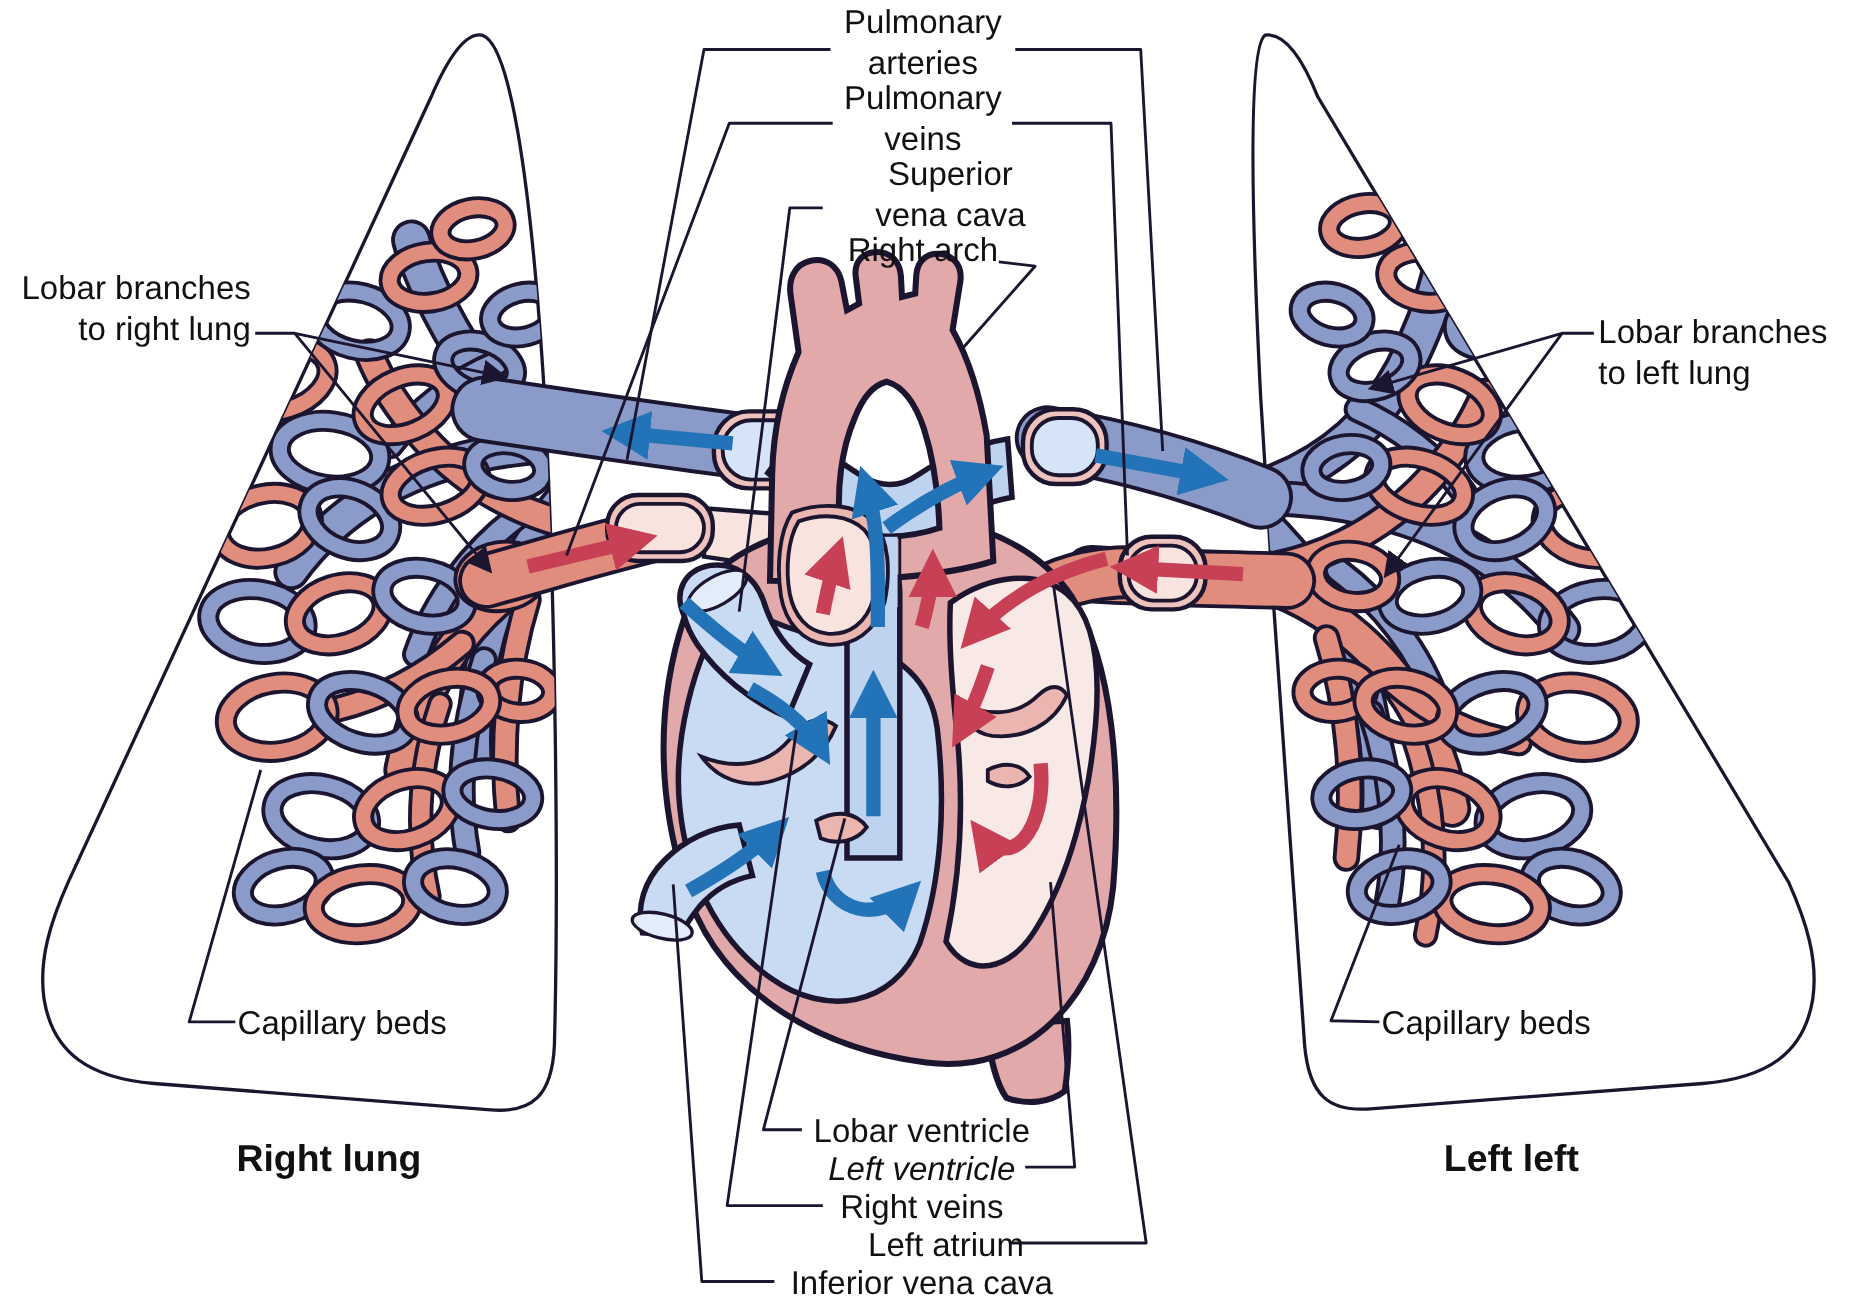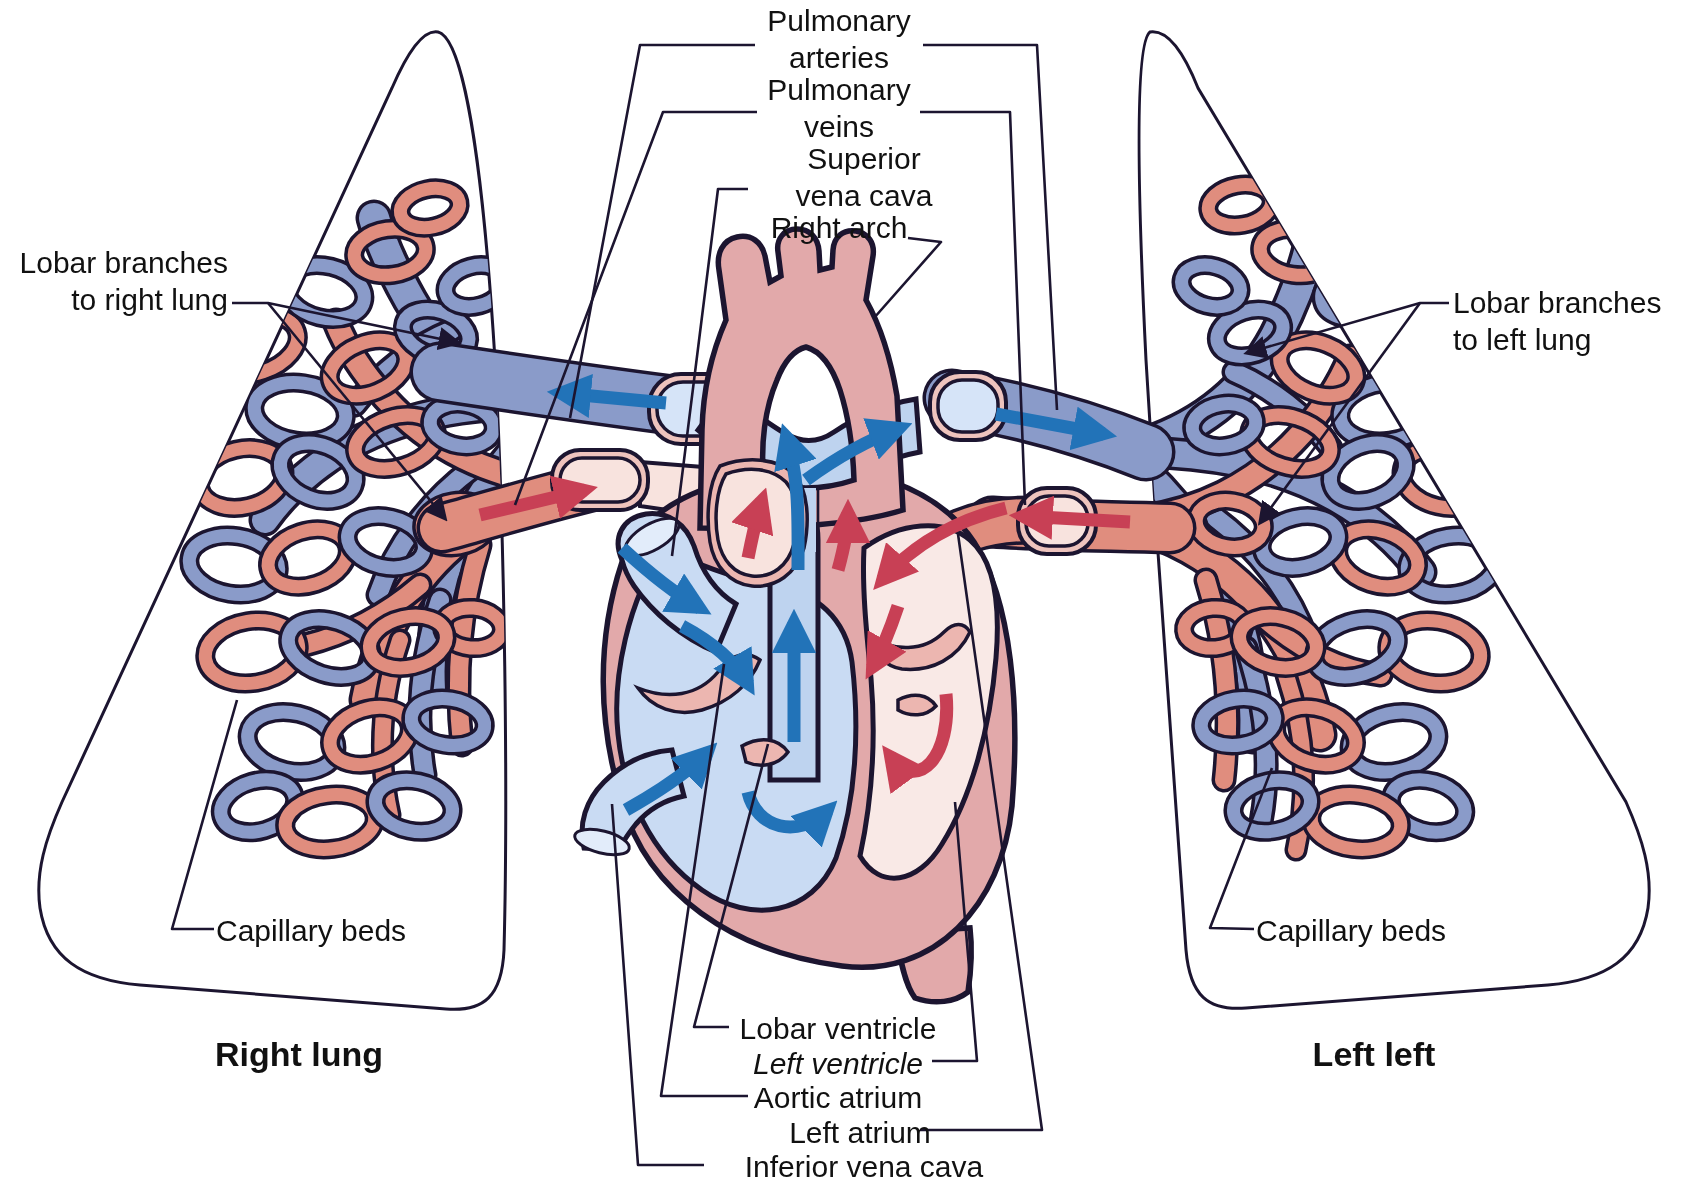--- a/index.html
+++ b/index.html
@@ -337,15 +337,15 @@
 to left lung</div>
 
 <div class="lbl" style="left:216px;top:912px;">Capillary beds</div>
 <div class="lbl" style="left:1256px;top:912px;">Capillary beds</div>
 
 <div class="lbl center bold" style="left:299px;top:1036px;">Right lung</div>
 <div class="lbl center bold" style="left:1374px;top:1036px;">Left left</div>
 
 <div class="lbl center" style="left:838px;top:1010px;">Lobar ventricle</div>
 <div class="lbl center" style="left:838px;top:1045px;font-style:italic;">Left ventricle</div>
-<div class="lbl center" style="left:838px;top:1079px;">Aortic atrium</div>
+<div class="lbl center" style="left:838px;top:1079px;">Right veins</div>
 <div class="lbl center" style="left:860px;top:1114px;">Left atrium</div>
-<div class="lbl center" style="left:838px;top:1148px;margin-left:26px;">Inferior vena cava</div>
+<div class="lbl center" style="left:838px;top:1148px;">Inferior vena cava</div>
 
 </body></html>

